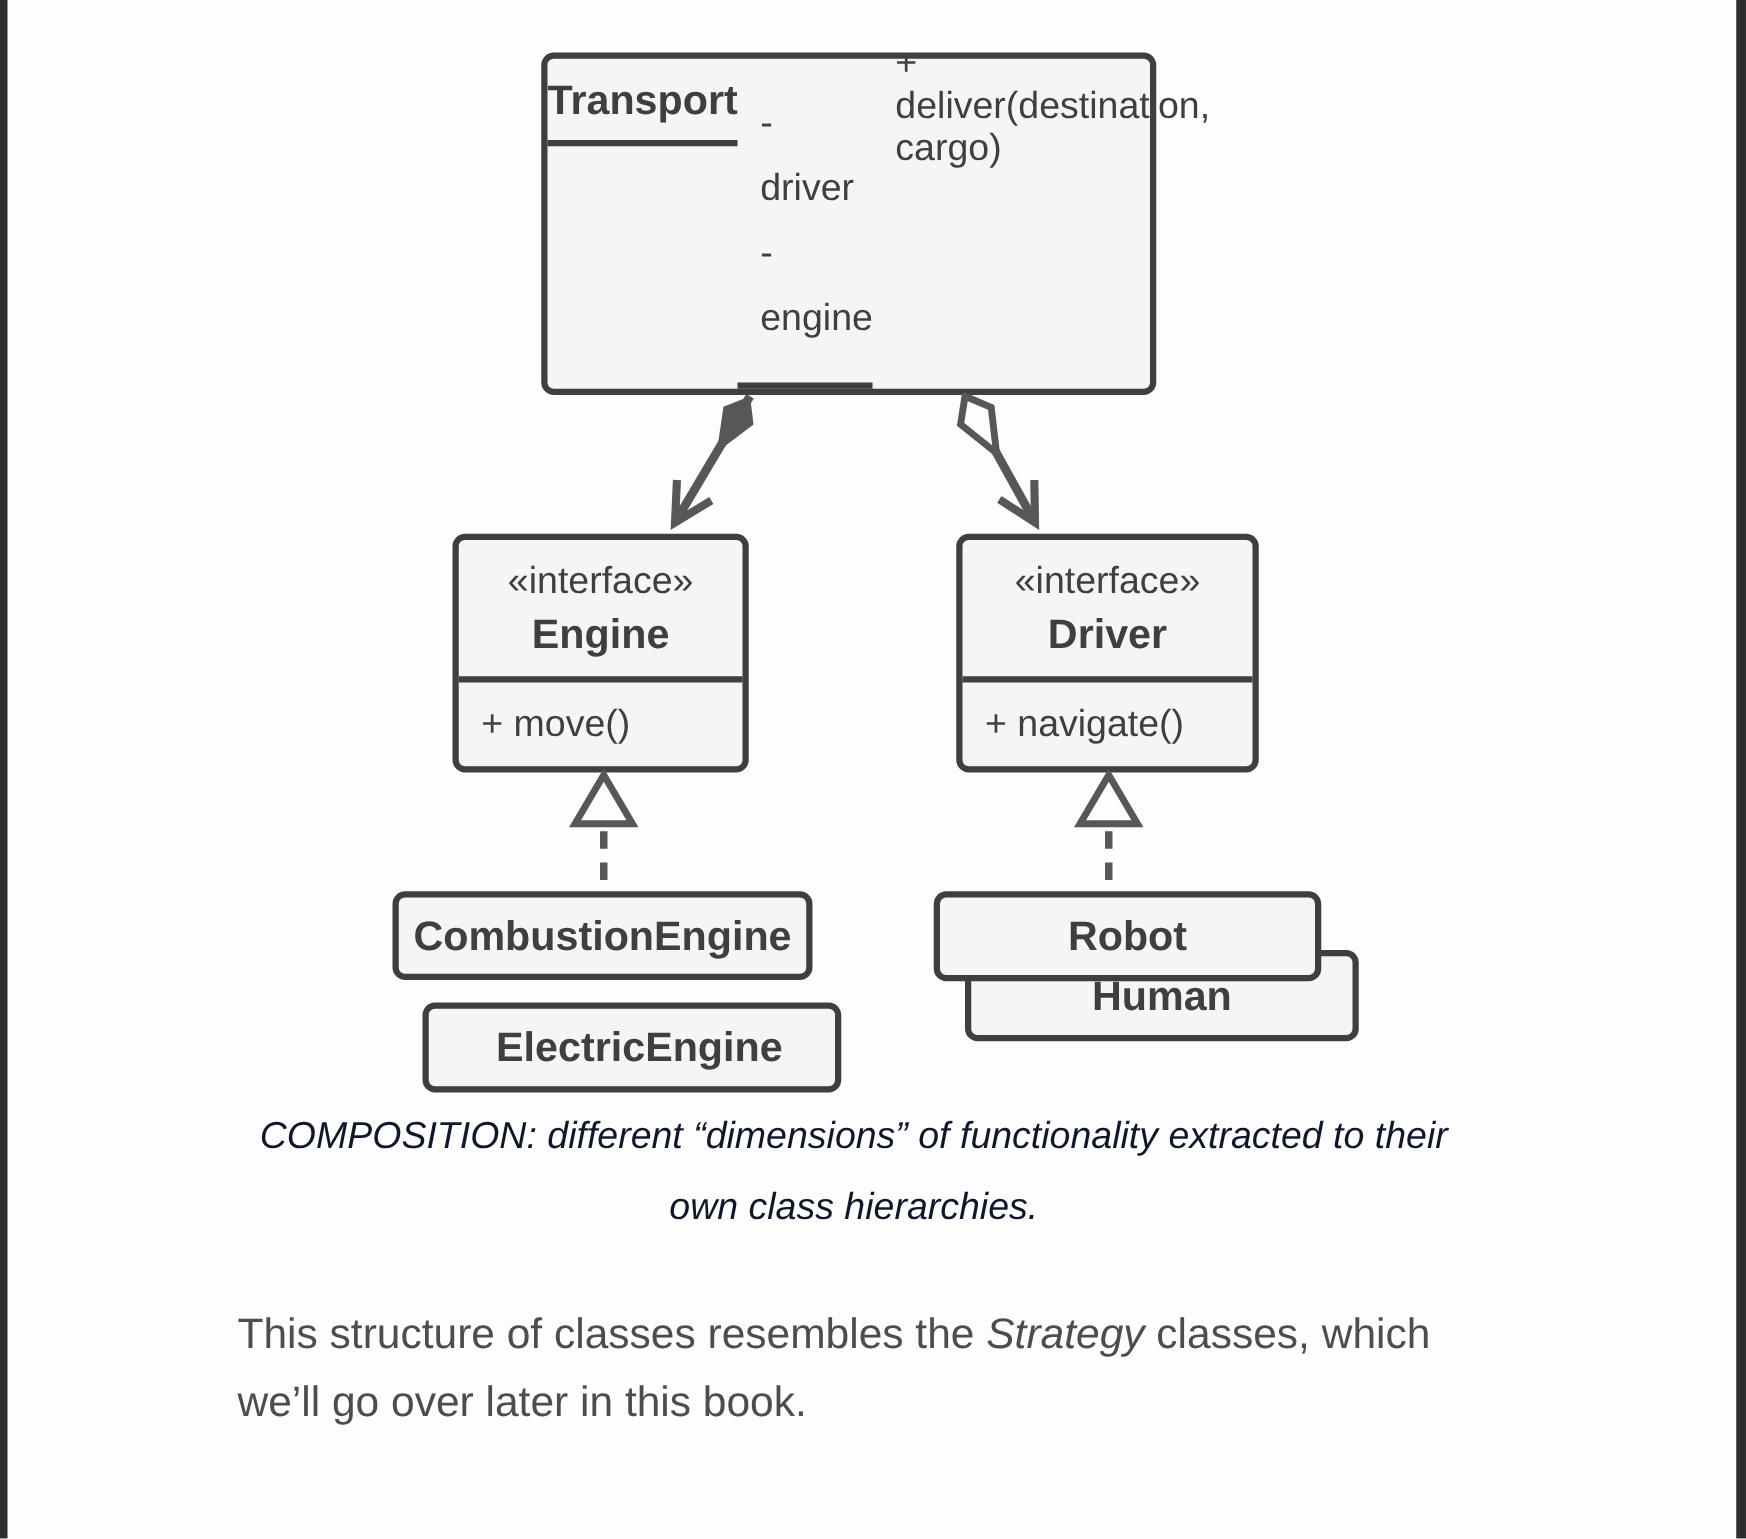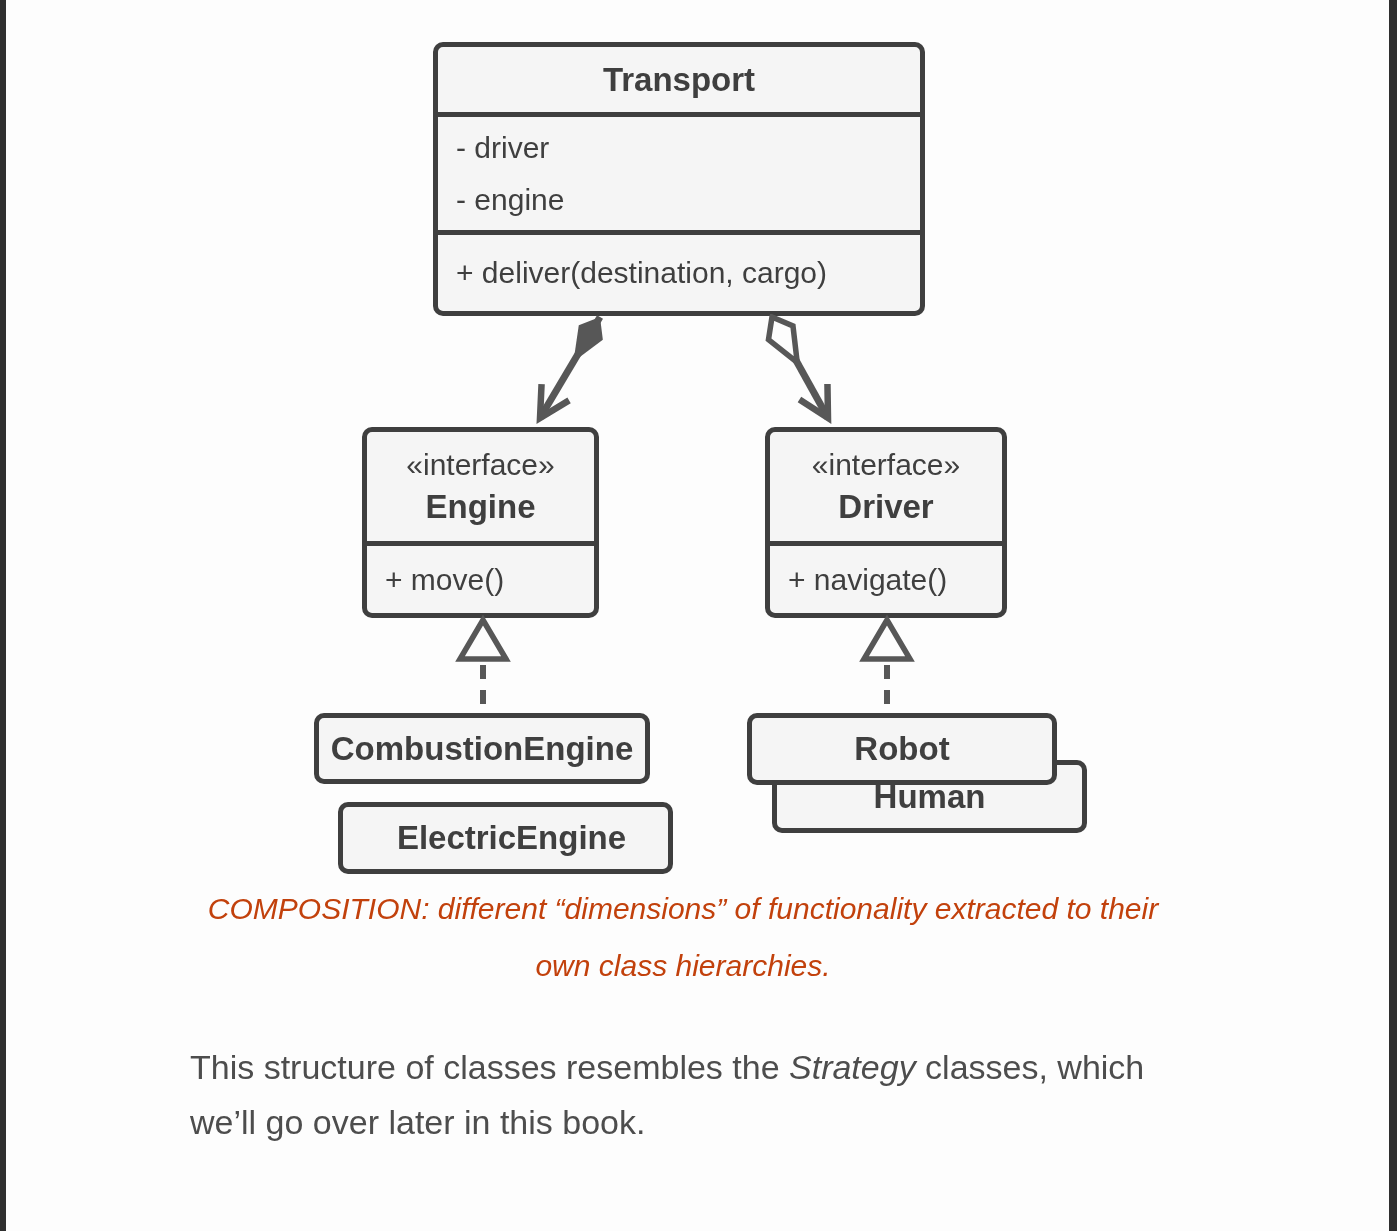--- a/index.html
+++ b/index.html
@@ -18,21 +18,21 @@
   .edge-strip.right { right: 0; width: 8px; }
 
   
   .uml-box {
     position: absolute;
     background: #f5f5f5;
     border: 5px solid #3f3f3f;
     border-radius: 10px;
     color: #3f3f3f;
   }
-  .uml-class-3 { display: flex; flex-direction: column; }
+  .uml-class-3 { display: flex; flex-direction: row; }
   .uml-title {
     display: flex; align-items: center; justify-content: center;
     font-weight: bold; font-size: 33px;
   }
   .sect-border { border-bottom: 5px solid #3f3f3f; }
   .uml-fields {
     flex: 1;
     display: flex; flex-direction: column; justify-content: center;
     padding-left: 18px;
     font-size: 30px; line-height: 52px;
@@ -77,21 +77,21 @@
 
   
   .figure-caption {
     position: absolute;
     left: 0; top: 880px;
     width: 1366px;
     text-align: center;
     font-style: italic;
     font-size: 30px;
     line-height: 57px;
-    color: #c2410c;
+    color: #0f172a;
   }
   .body-paragraph {
     position: absolute;
     left: 190px; top: 1040px;
     width: 1060px;
     font-size: 34px;
     line-height: 55px;
     color: #4d4d4d;
   }
 </style>

